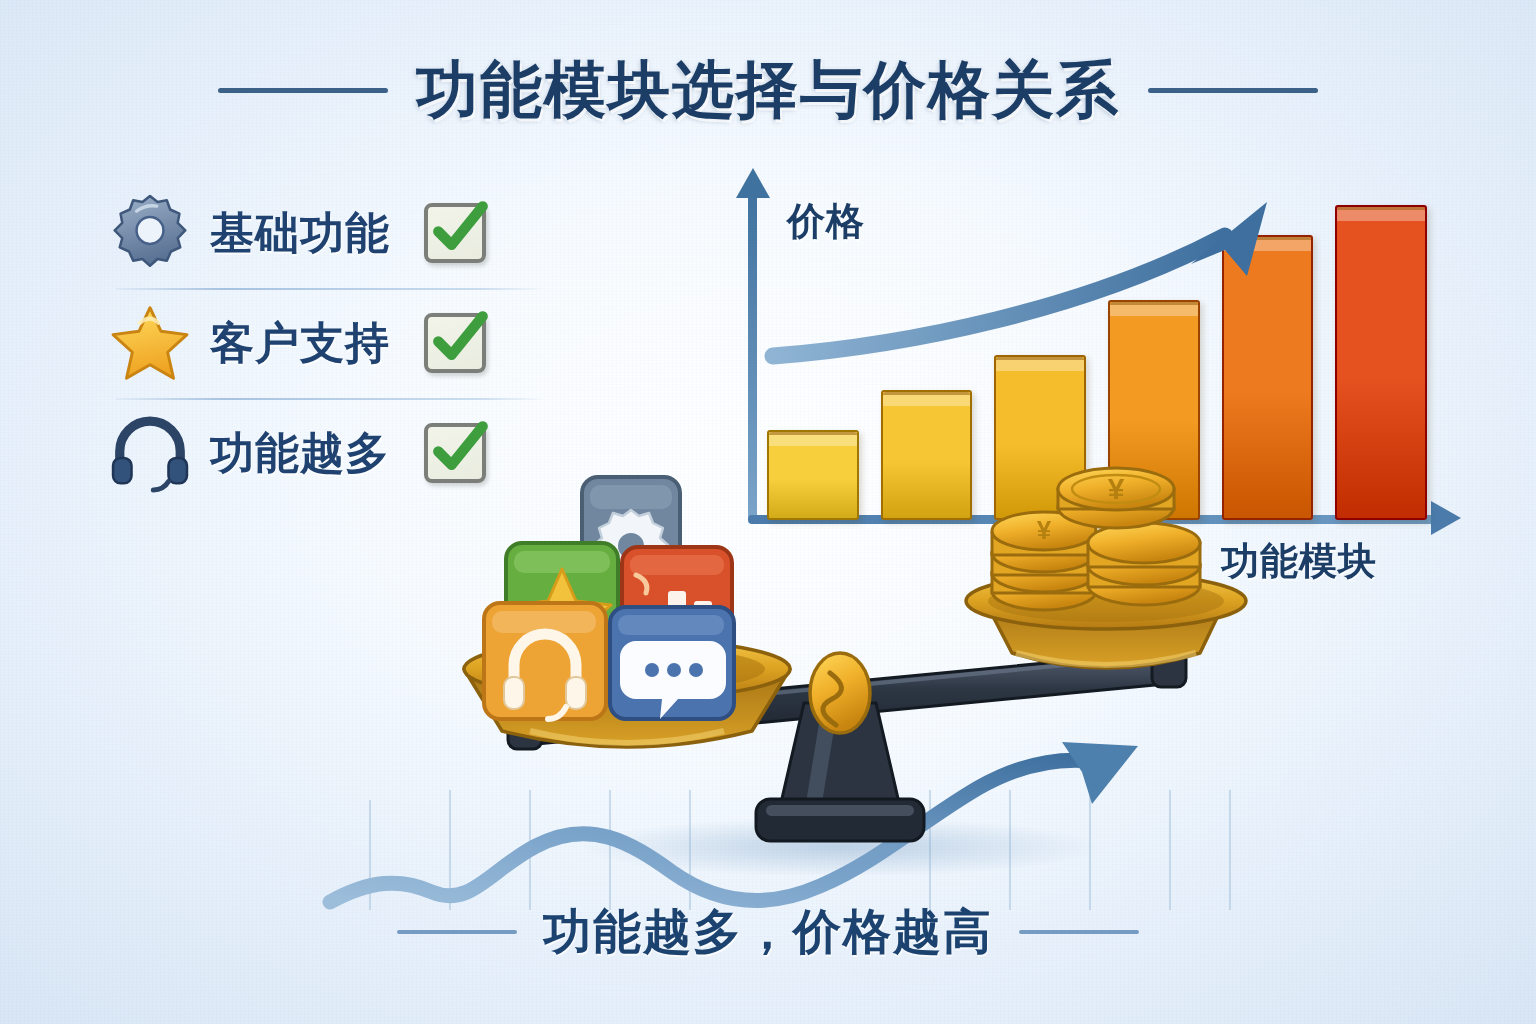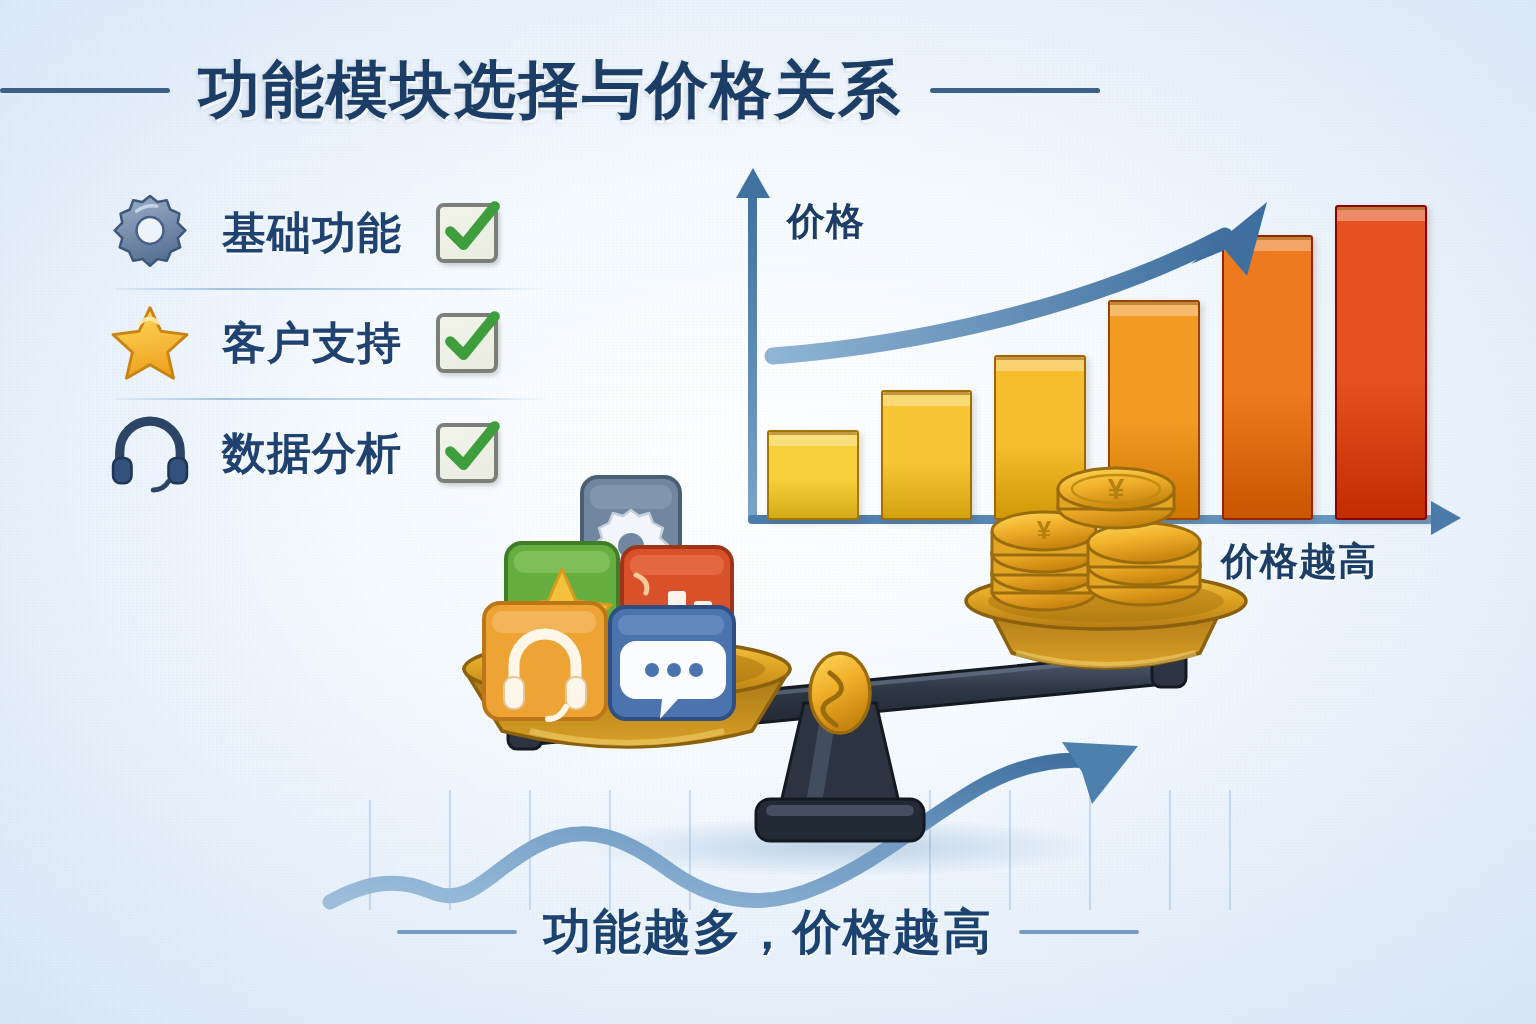--- a/index.html
+++ b/index.html
@@ -18,21 +18,21 @@
   #stage::before {
     content: ""; position: absolute; inset: 0; pointer-events: none;
     background-image:
       repeating-linear-gradient(0deg, rgba(120,150,185,.030) 0 1px, transparent 1px 3px),
       repeating-linear-gradient(90deg, rgba(120,150,185,.024) 0 1px, transparent 1px 4px);
     opacity: .85;
   }
   
   .title-wrap {
     position: absolute; left: 0; top: 48px; width: 100%;
-    display: flex; align-items: center; justify-content: flex-start; gap: 28px;
+    display: flex; align-items: center; justify-content: center; gap: 28px;
   }
   .title-rule { width: 170px; height: 0; border-top: 5px solid #2e557f; border-radius: 3px; opacity: .92; }
   .title-rule.left  { box-shadow: 0 7px 0 -4px rgba(46,85,127,.30); }
   .title-rule.right { box-shadow: 0 7px 0 -4px rgba(46,85,127,.30); }
   .title-text {
     font-size: 62px; font-weight: 700; letter-spacing: 2px;
     color: #1c3e66;
     text-shadow: 2px 3px 0 rgba(255,255,255,.75), 0 2px 5px rgba(30,60,100,.28);
     white-space: nowrap;
   }
@@ -44,21 +44,20 @@
   }
   .feature-row + .feature-row::before {
     content: ""; position: absolute; left: 8px; right: -18px; top: 0; height: 2px;
     background: linear-gradient(90deg, rgba(150,182,215,.12), rgba(140,175,212,.72) 25%, rgba(150,185,220,.45) 85%, rgba(150,185,220,0));
   }
   .feat-icon { width: 84px; height: 84px; flex: 0 0 84px; position: relative; }
   .feat-label {
     font-size: 44px; font-weight: 700; color: #1f4270; letter-spacing: 1px;
     text-shadow: 1px 2px 0 rgba(255,255,255,.7);
     width: 196px;
-    margin-left: 12px;
   }
   .check-box {
     width: 62px; height: 60px; flex: 0 0 62px; position: relative;
     border: 4px solid #7c7f79; border-radius: 8px;
     background: linear-gradient(160deg, #f2f4ea 0%, #e9ecdf 100%);
     box-shadow: 2px 3px 4px rgba(60,70,60,.22);
   }
   .check-box svg { position: absolute; left: -6px; top: -14px; width: 74px; height: 74px; }
   
   #price-chart { position: absolute; left: 735px; top: 160px; width: 740px; height: 420px; }
@@ -162,37 +161,37 @@
 
     <div class="feature-row">
       <div class="feat-icon">
         <svg viewBox="0 0 100 100" width="84" height="84">
           <path d="M14 62 V48 a36 36 0 0 1 72 0 V62" fill="none" stroke="#2C4466" stroke-width="11" stroke-linecap="round"></path>
           <rect x="6" y="56" width="22" height="30" rx="9" fill="#33527B" stroke="#1F3556" stroke-width="3"></rect>
           <rect x="72" y="56" width="22" height="30" rx="9" fill="#33527B" stroke="#1F3556" stroke-width="3"></rect>
           <path d="M72 84 q-6 10 -18 10" fill="none" stroke="#2C4466" stroke-width="6" stroke-linecap="round"></path>
         </svg>
       </div>
-      <div class="feat-label">数据分析</div>
+      <div class="feat-label">功能越多</div>
       <div class="check-box">
         <svg viewBox="0 0 100 100">
           <path d="M22 52 L40 70 L82 18" fill="none" stroke="#3E9E3E" stroke-width="14" stroke-linecap="round" stroke-linejoin="round"></path>
         </svg>
       </div>
     </div>
   </div>
 
   <div id="price-chart">
     <div class="axis-line" id="y-axis"></div>
     <div class="axis-head" id="y-arrow"></div>
     <div class="axis-line" id="x-axis"></div>
     <div class="axis-head" id="x-arrow"></div>
 
     <div class="axis-label" id="y-axis-label">价格</div>
-    <div class="axis-label" id="x-axis-label">价格越高</div>
+    <div class="axis-label" id="x-axis-label">功能模块</div>
 
     <div class="bars" id="chart-bars">
         <div class="bar" style="height: 27.2727%; background: linear-gradient(rgb(247, 206, 60) 0%, rgb(247, 206, 60) 55%, rgb(211, 170, 24) 100%); border: 2px solid rgb(160, 119, 0);"></div>
         <div class="bar" style="height: 39.3939%; background: linear-gradient(rgb(247, 198, 52) 0%, rgb(247, 198, 52) 55%, rgb(211, 162, 16) 100%); border: 2px solid rgb(160, 111, 0);"></div>
         <div class="bar" style="height: 50%; background: linear-gradient(rgb(245, 188, 44) 0%, rgb(245, 188, 44) 55%, rgb(209, 152, 8) 100%); border: 2px solid rgb(158, 101, 0);"></div>
         <div class="bar" style="height: 66.6667%; background: linear-gradient(rgb(242, 154, 34) 0%, rgb(242, 154, 34) 55%, rgb(206, 118, 0) 100%); border: 2px solid rgb(155, 67, 0);"></div>
         <div class="bar" style="height: 86.3636%; background: linear-gradient(rgb(237, 122, 30) 0%, rgb(237, 122, 30) 55%, rgb(201, 86, 0) 100%); border: 2px solid rgb(150, 35, 0);"></div>
         <div class="bar" style="height: 95.4545%; background: linear-gradient(rgb(229, 81, 31) 0%, rgb(229, 81, 31) 55%, rgb(193, 45, 0) 100%); border: 2px solid rgb(142, 0, 0);"></div>
       </div>
 

